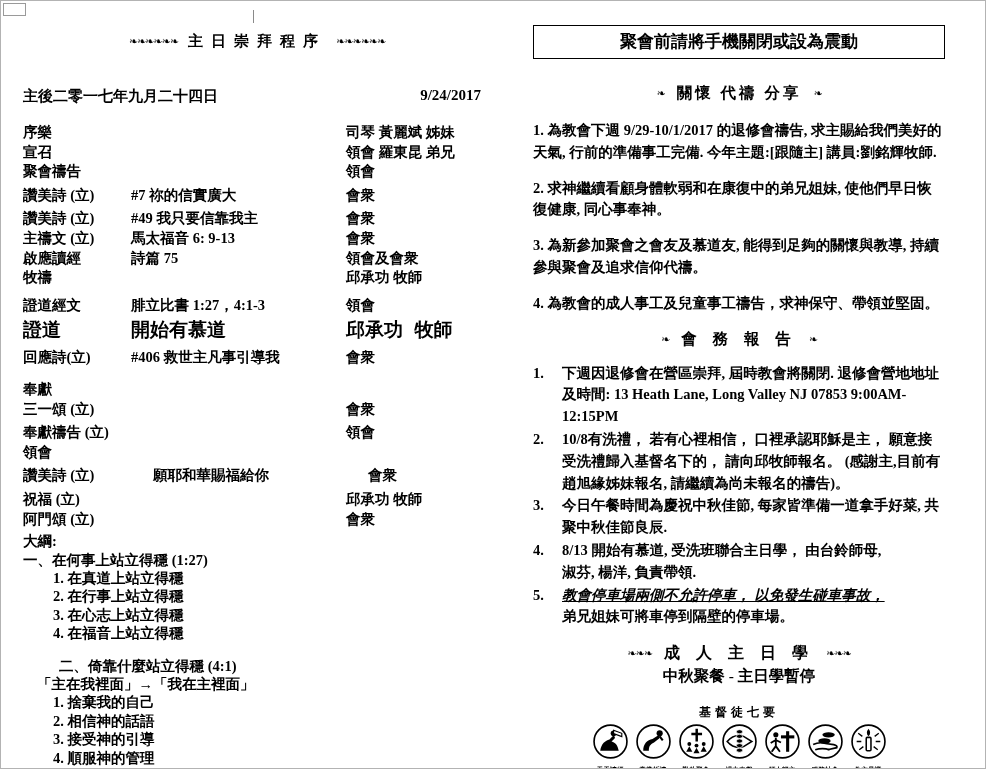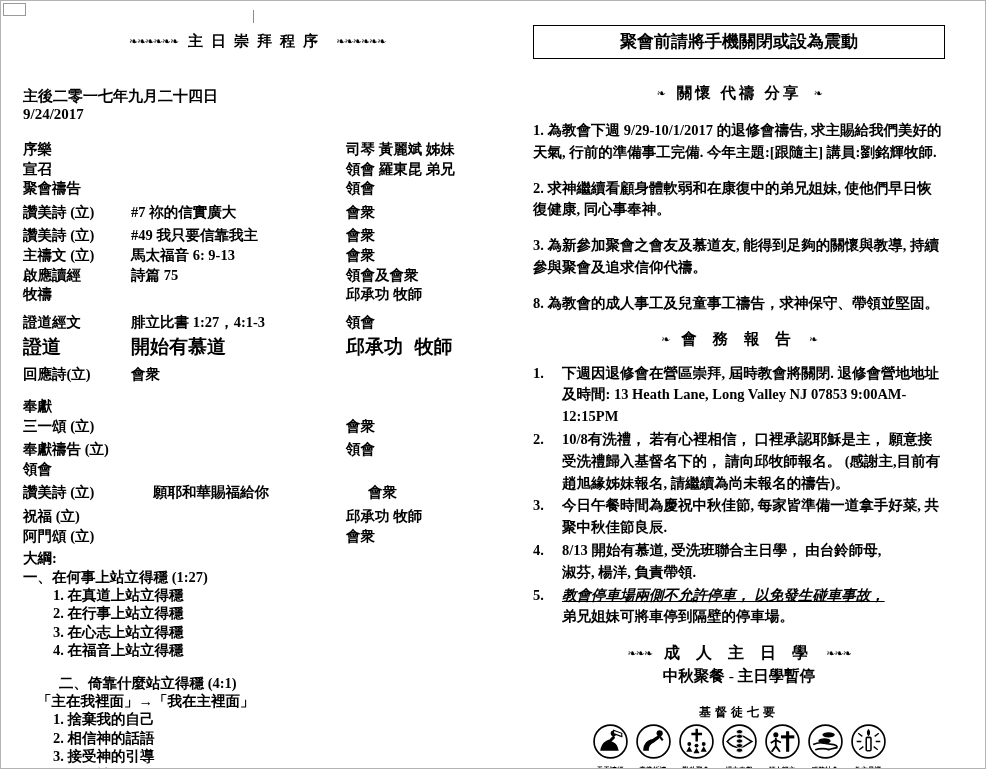--- a/index.html
+++ b/index.html
@@ -8,21 +8,21 @@
   .corner-mark{position:absolute;left:2px;top:2px;width:21px;height:11px;border:1px solid #9a9a9a;background:#fff;}
   .stray-mark{position:absolute;left:252px;top:9px;width:1px;height:13px;background:#8a8a8a;}
 
   
   .title-row{position:absolute;left:20px;top:31px;width:472px;display:flex;justify-content:center;align-items:center;gap:10px;font-weight:bold;}
   .ornament{font-family:"DejaVu Sans",sans-serif;font-size:11px;letter-spacing:-1px;}
   .main-title{font-size:15px;letter-spacing:8px;}
 
   
   .left-col{position:absolute;left:22px;top:86px;width:472px;font-weight:bold;font-size:14.5px;}
-  .date-row{display:flex;justify-content:space-between;font-size:15px;margin-bottom:17px;padding-right:14px;flex-direction:column;}
+  .date-row{display:flex;justify-content:space-between;font-size:15px;margin-bottom:17px;padding-right:14px;}
   .prow{display:flex;line-height:19.6px;}
   .prow .c1{width:108px;}
   .prow .c2{width:215px;}
   .prow .c3{flex:1;}
   .prow.sermon{font-size:19px;line-height:26px;margin:3px 0 4px 0;font-family:Liberation Mono, monospace;}
   .prow.sermon .c1{width:108px;}.prow.sermon .c2{width:215px;}.gap12{height:12px;}.gap4{height:4px;}
   .outline{margin-top:3px;line-height:18.4px;}
   .outline .sub{padding-left:30px;}
   .outline .quote{padding-left:14px;}
   .outline .pt2{margin-top:14px;margin-left:36px;}
@@ -120,20 +120,21 @@
       </div>
 
     <div class="prow sermon">
         <span class="c1">證道</span>
         <span class="c2">開始有慕道</span>
         <span class="c3">邱承功 牧師</span>
       </div>
 
     <div class="prow">
         <span class="c1">回應詩(立)</span>
+        <span class="c2">#406 救世主凡事引導我</span>
         <span class="c3">會衆</span>
       </div>
     <div class="gap12"></div>
     <div class="prow">
         <span class="c1">奉獻</span>
         <span class="c2"></span>
         <span class="c3"></span>
       </div>
     <div class="prow">
         <span class="c1">三一頌 (立)</span>
@@ -187,21 +188,21 @@
     <div class="notice-box">聚會前請將手機關閉或設為震動</div>
 
     <div class="sec-head prayer-head">
       <span class="ornament">❧</span>
       <span class="t">關懷  代禱  分享</span>
       <span class="ornament">❧</span>
     </div>
     <div class="prayer-item">1. 為教會下週 9/29-10/1/2017 的退修會禱告, 求主賜給我們美好的天氣, 行前的準備事工完備. 今年主題:[跟隨主]  講員:劉銘輝牧師.</div>
     <div class="prayer-item">2. 求神繼續看顧身體軟弱和在康復中的弟兄姐妹, 使他們早日恢復健康, 同心事奉神。</div>
     <div class="prayer-item">3. 為新參加聚會之會友及慕道友, 能得到足夠的關懷與教導, 持續參與聚會及追求信仰代禱。</div>
-    <div class="prayer-item">8. 為教會的成人事工及兒童事工禱告，求神保守、帶領並堅固。</div>
+    <div class="prayer-item">4. 為教會的成人事工及兒童事工禱告，求神保守、帶領並堅固。</div>
 
     <div class="sec-head ann-head">
       <span class="ornament">❧</span>
       <span class="t">會 務 報 告</span>
       <span class="ornament">❧</span>
     </div>
     <div class="ann-row">
       <span class="ann-num">1.</span>
       <span class="ann-text">下週因退修會在營區崇拜, 屆時教會將關閉. 退修會營地地址及時間: 13 Heath Lane, Long Valley NJ 07853  9:00AM-12:15PM</span>
     </div>

